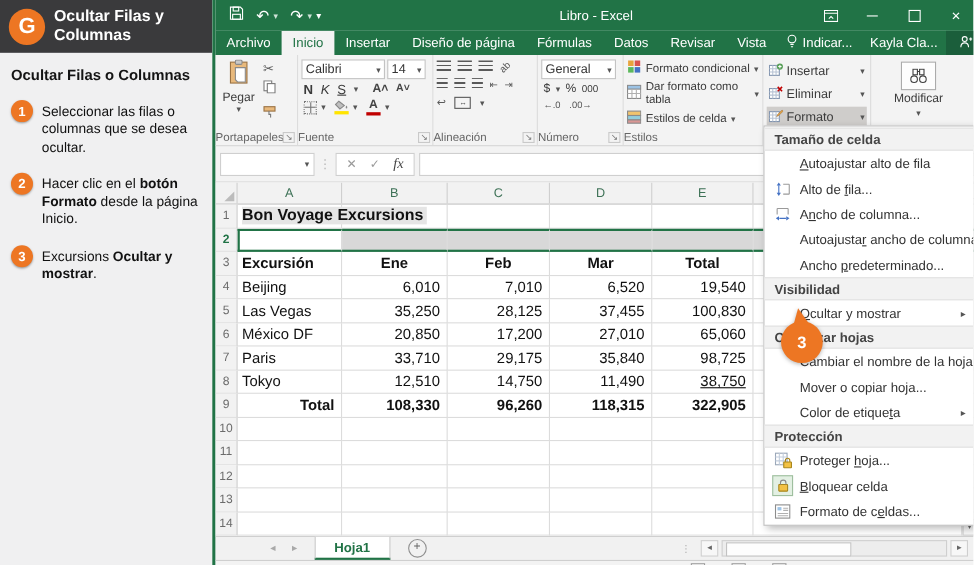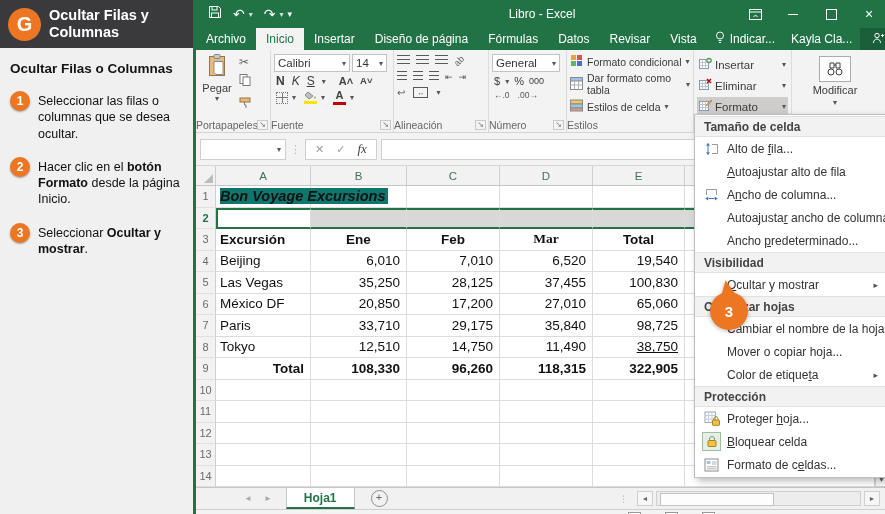--- a/index.html
+++ b/index.html
@@ -75,21 +75,21 @@
   .scorner{width:20px;flex:0 0 auto;border-right:1px solid #cfcfcf;position:relative;box-sizing:border-box;}
   .scorner::after{content:"";position:absolute;right:2px;bottom:2px;border-left:9px solid transparent;border-bottom:9px solid #bcbcbc;}
   .scol{flex:0 0 auto;border-right:1px solid #cfcfcf;box-sizing:border-box;display:flex;align-items:center;justify-content:center;font-size:11.5px;color:#3e7257;}
   .srow{display:flex;height:21.5px;box-sizing:border-box;}
   .rowhdr{width:20px;flex:0 0 auto;background:#f2f2f2;border-right:1px solid #cfcfcf;border-bottom:1px solid #e0e0e0;box-sizing:border-box;display:flex;align-items:center;justify-content:center;font-size:11px;color:#6b6b6b;}
   .scell{flex:0 0 auto;border-right:1px solid #dcdcdc;border-bottom:1px solid #dcdcdc;box-sizing:border-box;display:flex;align-items:center;padding:0 4px;overflow:hidden;white-space:nowrap;}
   .scell.b{font-weight:bold;}
   .scell.ctr{justify-content:center;}
   .scell.rt{justify-content:flex-end;padding-right:6px;}
   .scell.ovf{overflow:visible;position:relative;z-index:3;font-size:14.5px;}
-  .ovft{background:#0f766e;padding-right:3px;font-style:italic;}
+  .ovft{background:#e5e5e5;padding-right:3px;}
   .sel-row .scell{background:#d8d8d8;border-top:2px solid #217346;border-bottom:2px solid #217346;}
   .sel-row .scell.active{background:#fff;border-left:2px solid #217346;}
   .sel-row .rowhdr{color:#217346;font-weight:bold;}
 
   
   .tabbar{height:22px;background:#f1f1f1;border-top:1px solid #c6c6c6;display:flex;align-items:stretch;box-sizing:border-box;}
   .navarrows{display:flex;align-items:center;gap:12px;padding:0 14px 0 48px;color:#a9a9a9;font-size:8px;}
   .sheet-tab{background:#fff;border-left:1px solid #c6c6c6;border-right:1px solid #c6c6c6;border-bottom:2px solid #217346;color:#217346;font-weight:bold;font-size:12px;display:flex;align-items:center;padding:0 17px;box-sizing:border-box;}
   .addsheet{align-self:center;width:15px;height:15px;border-radius:50%;border:1px solid #8f8f8f;color:#666;font-size:11px;line-height:13px;text-align:center;margin-left:16px;}
   .hscroll{margin-left:auto;display:flex;align-items:center;gap:3px;margin-right:8px;}
@@ -135,21 +135,21 @@
       <div class="step">
         <div class="step-num">1</div>
         <div class="step-text"><span>Seleccionar las filas o columnas que se desea ocultar.</span></div>
       </div>
       <div class="step">
         <div class="step-num">2</div>
         <div class="step-text"><span>Hacer clic en el </span><b>botón Formato</b><span> desde la página Inicio.</span></div>
       </div>
       <div class="step">
         <div class="step-num">3</div>
-        <div class="step-text"><span>Seleccionar </span><b>Ocultar y mostrar</b><span>.</span></div>
+        <div class="step-text"><span>Excursions </span><b>Ocultar y mostrar</b><span>.</span></div>
       </div>
     </div>
   </div>
 
   <div class="excel">
 
     <div class="titlebar">
       <div class="win-title">Libro - Excel</div>
       <div class="qat">
         <span><svg width="14" height="14" viewBox="0 0 14 14">
@@ -457,21 +457,21 @@
             <div class="scell" style="width: 93px;"></div>
             <div class="scell" style="width: 93px;"></div>
             <div class="scell" style="width: 92px;"></div>
             <div class="scell" style="width: 210px;"></div>
           </div>
           <div class="srow">
             <div class="rowhdr">3</div>
             <div class="scell b" style="width: 95px;">Excursión</div>
             <div class="scell b ctr" style="width: 96px;">Ene</div>
             <div class="scell b ctr" style="width: 93px;">Feb</div>
-            <div class="scell b ctr" style="width: 93px; font-family: Liberation Serif, serif;">Mar</div>
+            <div class="scell b ctr" style="width: 93px;">Mar</div>
             <div class="scell b ctr" style="width: 92px;">Total</div>
             <div class="scell b ctr" style="width: 210px;"></div>
           </div>
           <div class="srow">
             <div class="rowhdr">4</div>
             <div class="scell" style="width: 95px;">Beijing</div>
             <div class="scell rt" style="width: 96px;">6,010</div>
             <div class="scell rt" style="width: 93px;">7,010</div>
             <div class="scell rt" style="width: 93px;">6,520</div>
             <div class="scell rt" style="width: 92px;">19,540</div>
@@ -598,35 +598,35 @@
     <div class="vscroll">
       <span class="varrow">▲</span>
       <span class="vtrack"></span>
       <span class="varrow">▼</span>
     </div>
 
     <div class="menu">
       <div id="menu-sections">
           <div class="menu-header">Tamaño de celda</div>
           <div class="menu-item">
+            <span class="mi-icon"></span>
+            <span class="mi-label"><u>A</u>utoajustar alto de fila</span>
+          </div>
+          <div class="menu-item">
             <span class="mi-icon">
               <svg width="15" height="14" viewBox="0 0 15 14">
                 <path d="M8 2.5h5.5M8 11.5h5.5M13.5 2.5v9" fill="none" stroke="#9a9a9a"></path>
                 <path d="M4 3.5v7" stroke="#4472c4" fill="none"></path>
                 <path d="M4 0.8l1.9 2.9H2.1z" fill="#4472c4"></path>
                 <path d="M4 13.2l1.9-2.9H2.1z" fill="#4472c4"></path>
               </svg>
             </span>
             <span class="mi-label">Alto de <u>f</u>ila...</span>
           </div>
           <div class="menu-item">
-            <span class="mi-icon"></span>
-            <span class="mi-label"><u>A</u>utoajustar alto de fila</span>
-          </div>
-          <div class="menu-item">
             <span class="mi-icon">
               <svg width="15" height="14" viewBox="0 0 15 14">
                 <path d="M2.5 1.5v5.5M12.5 1.5v5.5M2.5 1.5h10" fill="none" stroke="#9a9a9a"></path>
                 <path d="M4.5 10.5h6" stroke="#4472c4" fill="none"></path>
                 <path d="M1.3 10.5l2.9-1.9v3.8z" fill="#4472c4"></path>
                 <path d="M13.7 10.5l-2.9-1.9v3.8z" fill="#4472c4"></path>
               </svg>
             </span>
             <span class="mi-label">A<u>n</u>cho de columna...</span>
           </div>

